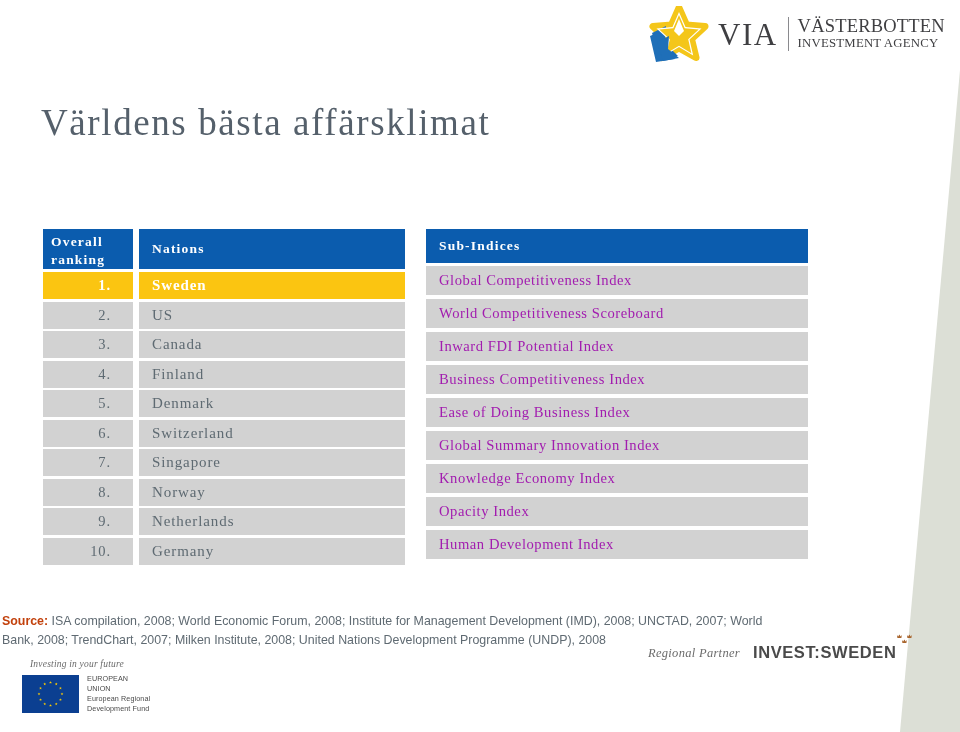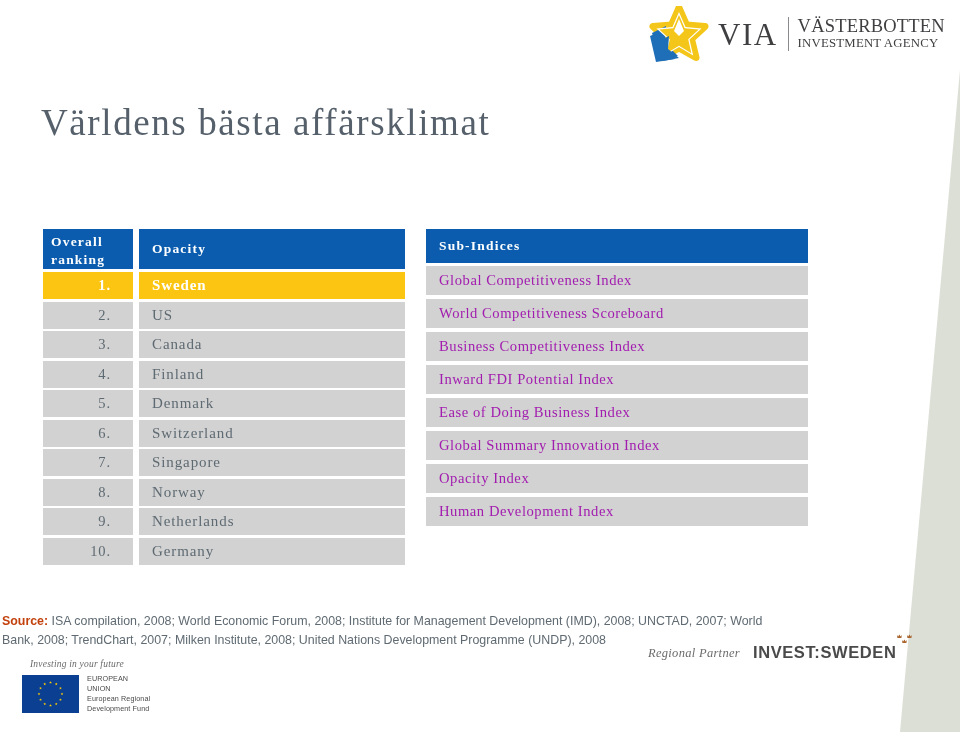--- a/index.html
+++ b/index.html
@@ -295,21 +295,21 @@
       <span class="l2">INVESTMENT AGENCY</span>
     </span>
   </div>
 </div>
 
 <div class="slide-title">Världens bästa affärsklimat</div>
 
 <div class="rank-table">
   <div class="rank-head">
     <div class="cell c-rank">Overall ranking</div>
-    <div class="cell c-country">Opacity</div>
+    <div class="cell c-country">Nations</div>
   </div>
   <div id="rank-rows">
       <div class="rank-row highlight">
         <div class="cell c-rank">1.</div>
         <div class="cell c-country">Sweden</div>
       </div>
       <div class="rank-row">
         <div class="cell c-rank">2.</div>
         <div class="cell c-country">US</div>
       </div>
@@ -346,24 +346,25 @@
         <div class="cell c-country">Germany</div>
       </div>
     </div>
 </div>
 
 <div class="sub-table">
   <div class="sub-head">Sub-Indices</div>
   <div id="sub-rows">
       <div class="sub-row">Global Competitiveness Index</div>
       <div class="sub-row">World Competitiveness Scoreboard</div>
+      <div class="sub-row">Inward FDI Potential Index</div>
       <div class="sub-row">Business Competitiveness Index</div>
-      <div class="sub-row">Inward FDI Potential Index</div>
       <div class="sub-row">Ease of Doing Business Index</div>
       <div class="sub-row">Global Summary Innovation Index</div>
+      <div class="sub-row">Knowledge Economy Index</div>
       <div class="sub-row">Opacity Index</div>
       <div class="sub-row">Human Development Index</div>
     </div>
 </div>
 
 <div class="source-note">
   <span class="lbl">Source:</span><span> ISA compilation, 2008; World Economic Forum, 2008; Institute for Management Development (IMD), 2008; UNCTAD, 2007; World Bank, 2008; TrendChart, 2007; Milken Institute, 2008; United Nations Development Programme (UNDP), 2008</span>
 </div>
 
 <div class="eu-block">

